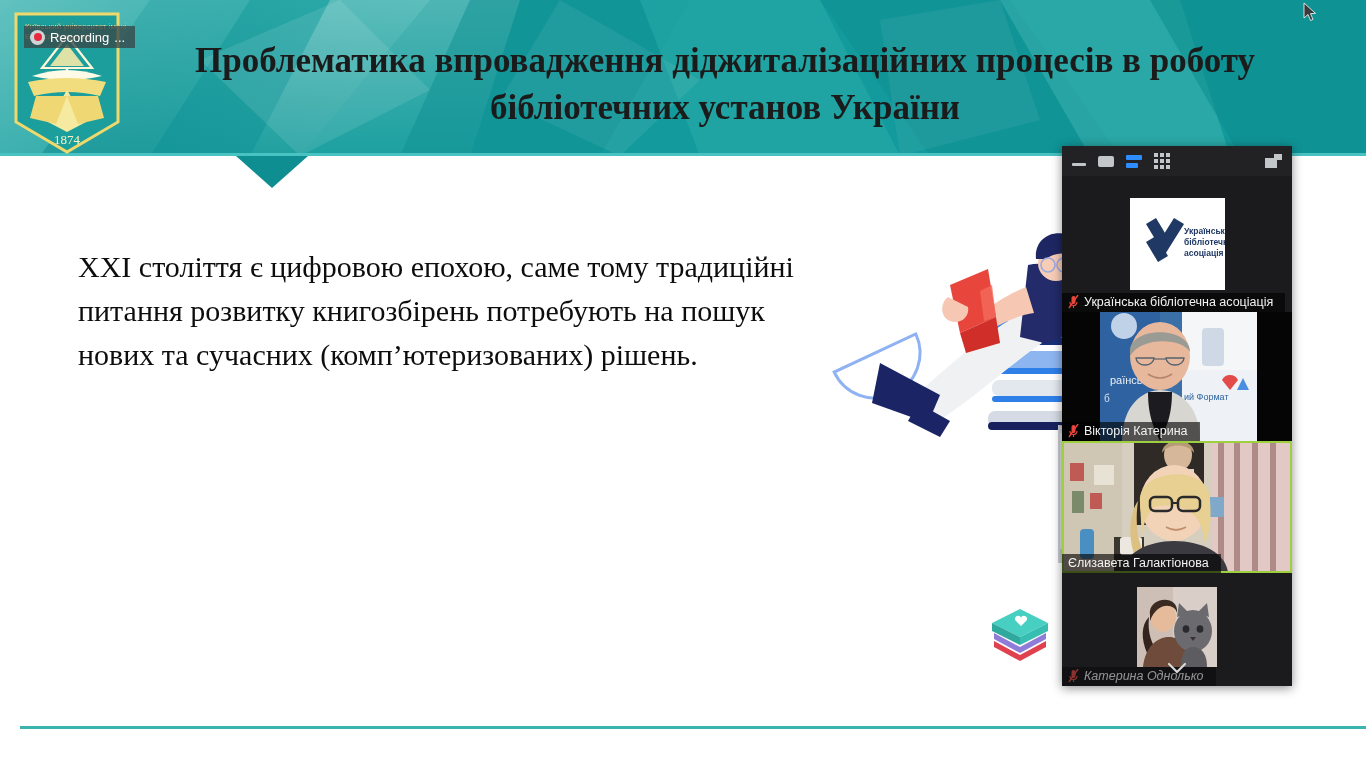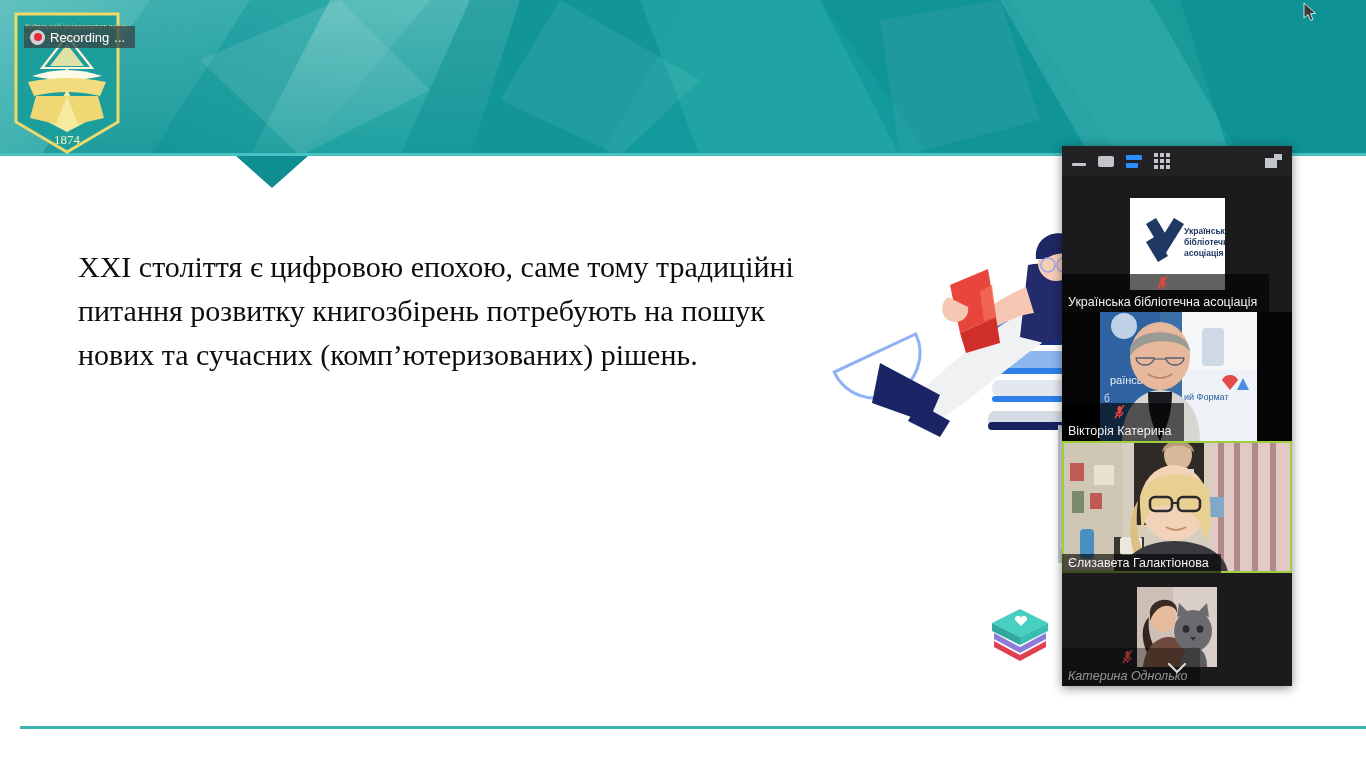--- a/index.html
+++ b/index.html
@@ -119,21 +119,20 @@
   .tile{ position:relative; width:230px; overflow:hidden; background:#000; }
   .tile.no-video{ background:#1b1b1d; display:flex; align-items:center; justify-content:center; }
   .tile.active{ outline:2px solid #9ecf3e; outline-offset:-2px; }
 
   .namebar{
     position:absolute; left:0; bottom:0;
     display:flex; align-items:center; gap:5px;
     padding:2px 12px 3px 6px;
     background:rgba(0,0,0,.62);
     max-width:100%;
-    flex-direction:column;
   }
   .namebar .nm{
     color:#f2f2f2; font-size:12.5px; white-space:nowrap;
     font-family:"Liberation Sans", sans-serif;
   }
   .mute-ic{ width:11px; height:14px; flex:0 0 auto; }
 
   .tile-logo{ width:95px; height:92px; background:#fff; display:flex; align-items:center; justify-content:center;}
   .chev{
     position:absolute; left:50%; bottom:12px; transform:translateX(-50%);
@@ -172,20 +171,21 @@
       <polygon points="1000,0 1180,0 1230,156 1090,156" fill="#54c2bd" opacity=".35"></polygon>
       <polygon points="1150,0 1366,0 1366,156 1240,156" fill="#0c898c" opacity=".5"></polygon>
       <polygon points="200,60 340,0 430,90 300,156" fill="#ffffff" opacity=".10"></polygon>
       <polygon points="560,0 700,80 620,156 500,100" fill="#ffffff" opacity=".07"></polygon>
       <polygon points="880,20 1000,0 1040,120 900,156" fill="#ffffff" opacity=".06"></polygon>
     </svg>
     <div class="hdr-bottomline"></div>
   </div>
   <div class="hdr-tab"></div>
 
+  <div class="slide-title">Проблематика впровадження діджиталізаційних процесів в роботу бібліотечних установ України</div>
 
   <div class="crest-wrap">
     <svg class="crest-shield" viewBox="0 0 110 146">
       <path d="M4 4 H106 V112 L55 142 L4 112 Z" fill="#1c9f9c" stroke="#f0d96a" stroke-width="3"></path>
       <path d="M55 26 L80 58 H30 Z" fill="none" stroke="#fdf6d8" stroke-width="2.2"></path>
       <path d="M55 34 L72 56 H38 Z" fill="#f5e9a8" opacity=".9"></path>
       <path d="M20 66 Q55 54 90 66 Q55 74 20 66 Z" fill="#fdfbe8"></path>
       <path d="M55 58 V96" stroke="#fdfbe8" stroke-width="2.4"></path>
       <path d="M16 72 Q55 64 94 72 L88 86 Q55 78 22 86 Z" fill="#f2dd7e"></path>
       <path d="M55 80 L36 112 L55 122 L74 112 Z" fill="#f6e9a0"></path>

